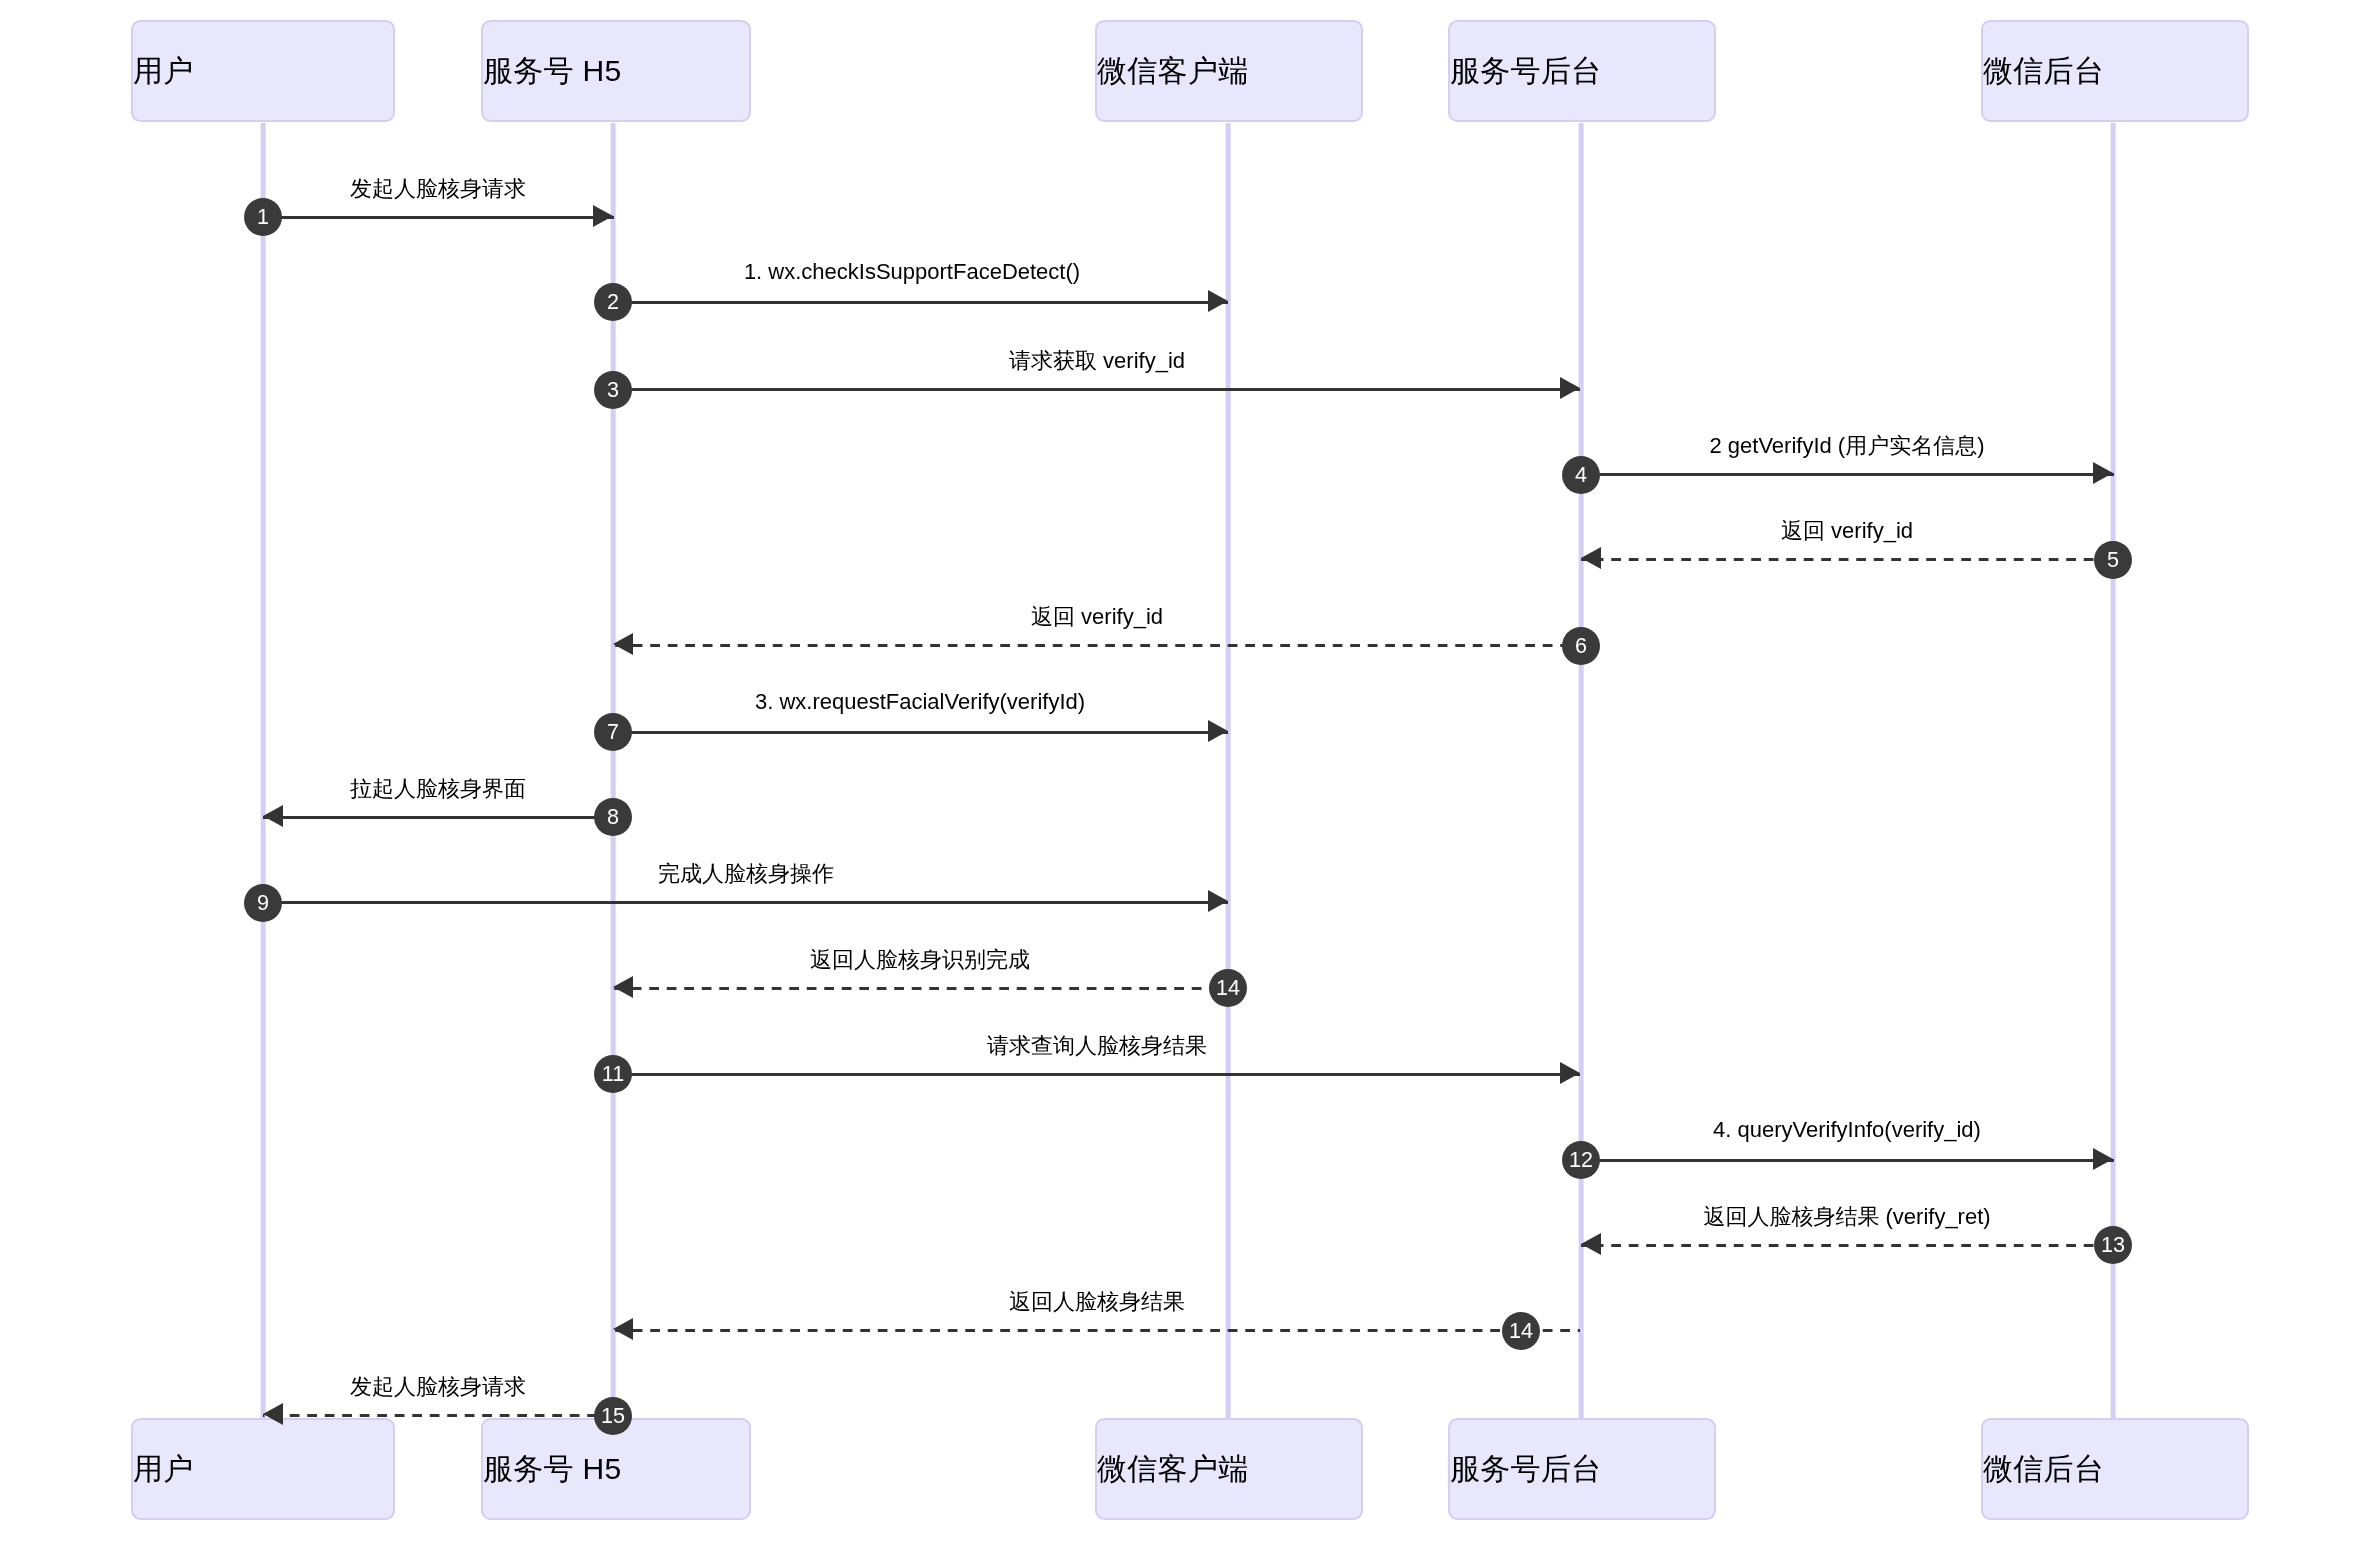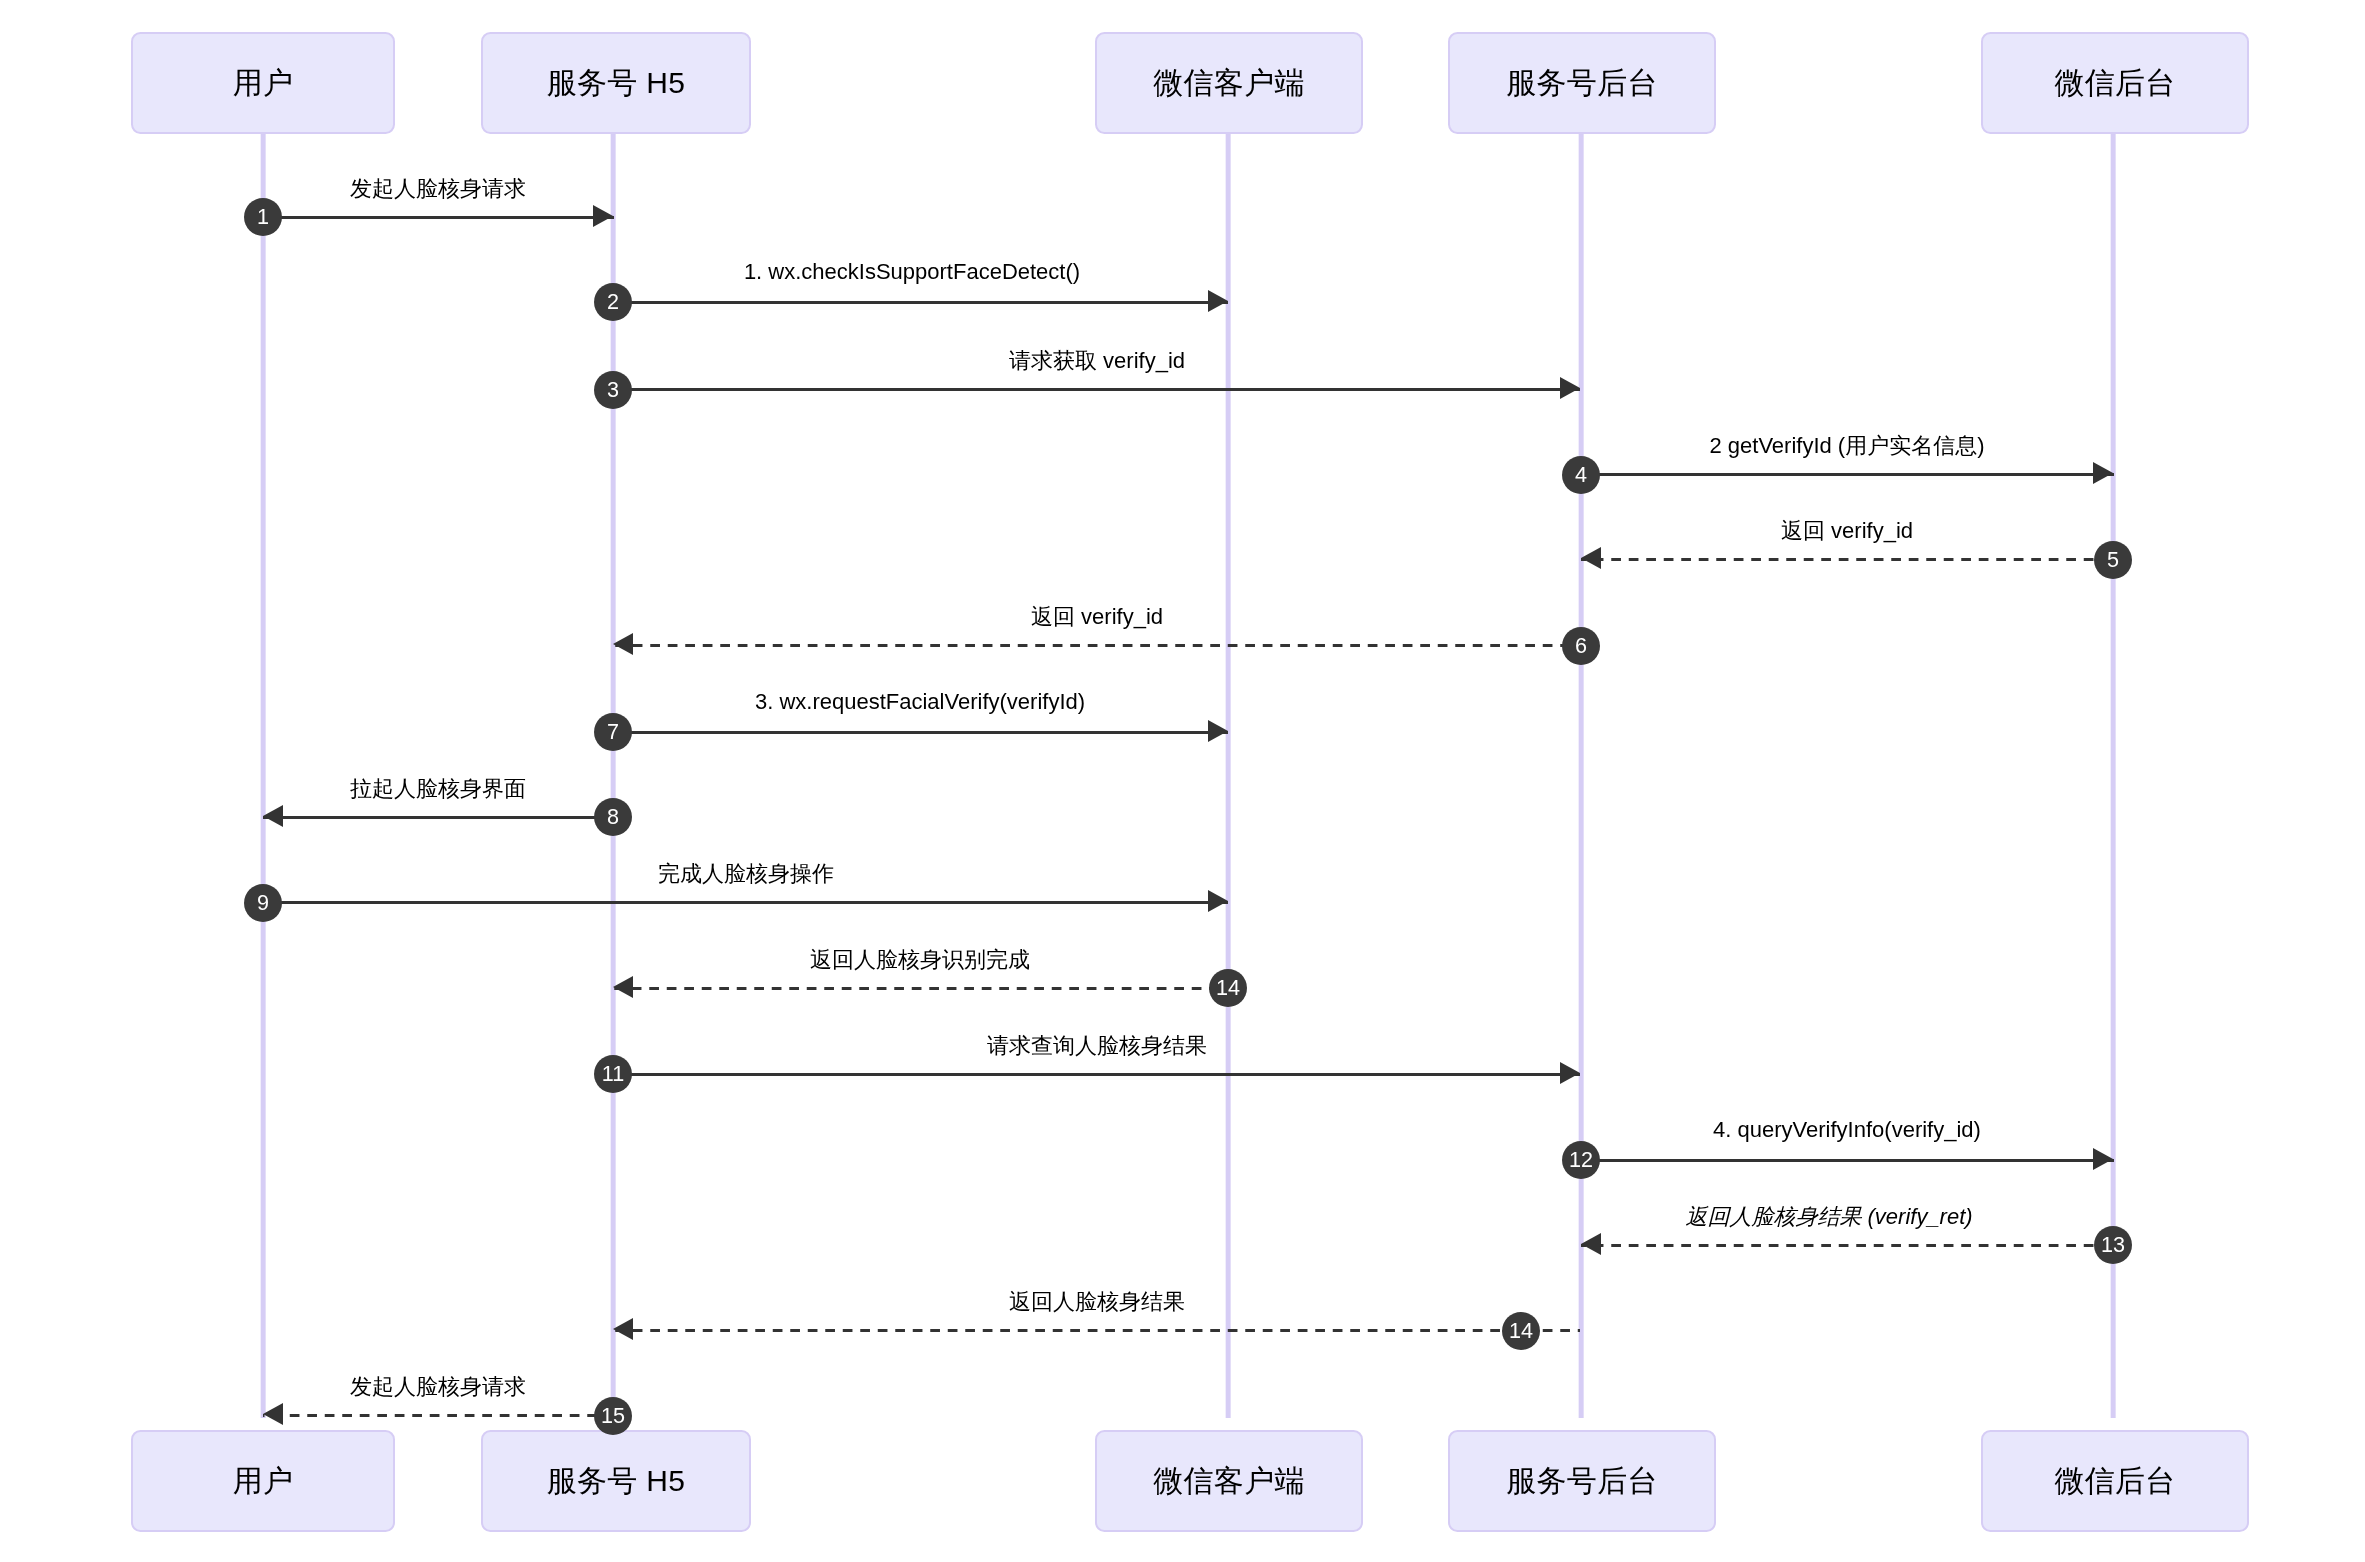--- a/index.html
+++ b/index.html
@@ -19,28 +19,27 @@
   }
   
   .participant-box {
     position: absolute;
     box-sizing: border-box;
     background: #E8E7FC;
     border: 2px solid #D6CDF5;
     border-radius: 9.4px;
     display: flex;
     align-items: center;
-    justify-content: center;
+    justify-content: flex-start;
     color: #000000;
     font-size: 30px;
     font-weight: 400;
     letter-spacing: 0.3px;
     line-height: 1.2;
     white-space: nowrap;
-    margin-top: 12px;
   }
   
   .lifeline {
     position: absolute;
     width: 4.7px;
     background: #D6CDF5;
     transform: translateX(-50%);
   }
   
   .message {
@@ -208,21 +207,21 @@
     <div class="msg-badge" style="left: 613px; top: 1074px;">11</div>
     <div class="message" style="left: 1581px; top: 1159px; width: 533px;">
       <div class="msg-line solid" style="width: 533px;"></div>
       <div class="msg-head right" style="left: 512px;"></div>
       <div class="msg-label" style="left: 266px; top: -42px;">4. queryVerifyInfo(verify_id)</div>
     </div>
     <div class="msg-badge" style="left: 1581px; top: 1160px;">12</div>
     <div class="message" style="left: 1581px; top: 1244px; width: 533px;">
       <div class="msg-line dashed" style="width: 533px;"></div>
       <div class="msg-head left" style="left: 0px;"></div>
-      <div class="msg-label" style="left: 248px; top: -42px; font-style: italic;">返回人脸核身结果 (verify_ret)</div>
+      <div class="msg-label" style="left: 266px; top: -42px;">返回人脸核身结果 (verify_ret)</div>
     </div>
     <div class="msg-badge" style="left: 2113px; top: 1245px;">13</div>
     <div class="message" style="left: 613px; top: 1329px; width: 967px;">
       <div class="msg-line dashed" style="width: 967px;"></div>
       <div class="msg-head left" style="left: 0px;"></div>
       <div class="msg-label" style="left: 484px; top: -42px;">返回人脸核身结果</div>
     </div>
     <div class="msg-badge" style="left: 1521px; top: 1331px;">14</div>
     <div class="message" style="left: 263px; top: 1414px; width: 351px;">
       <div class="msg-line dashed" style="width: 351px;"></div>

